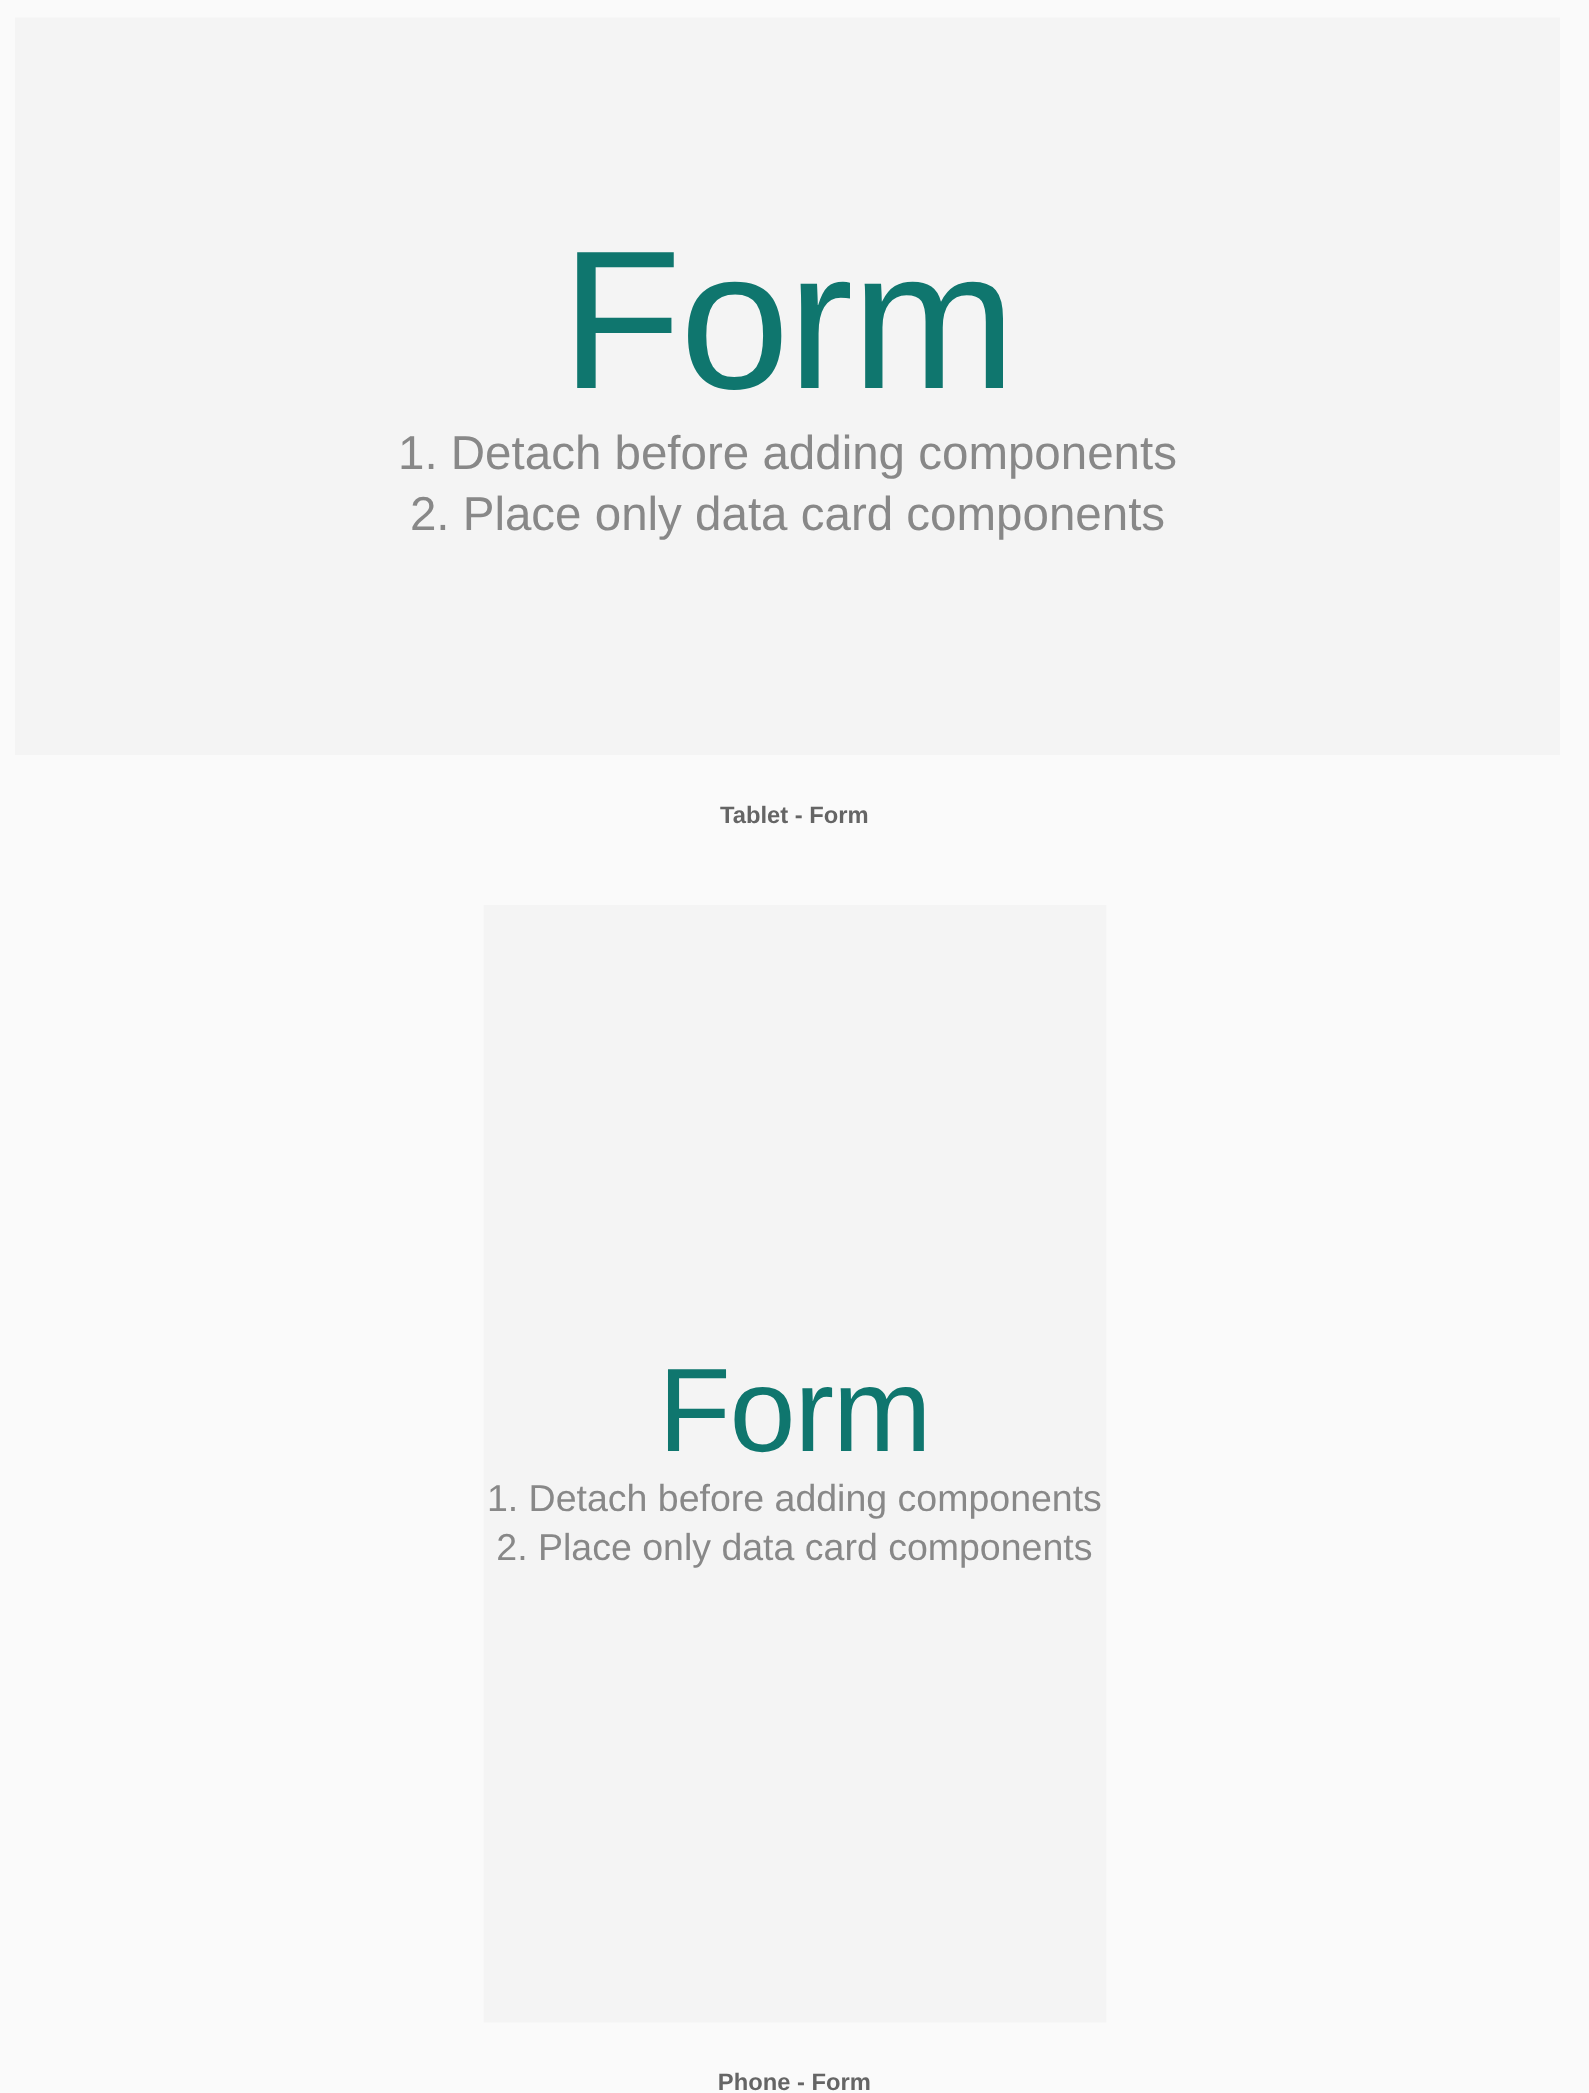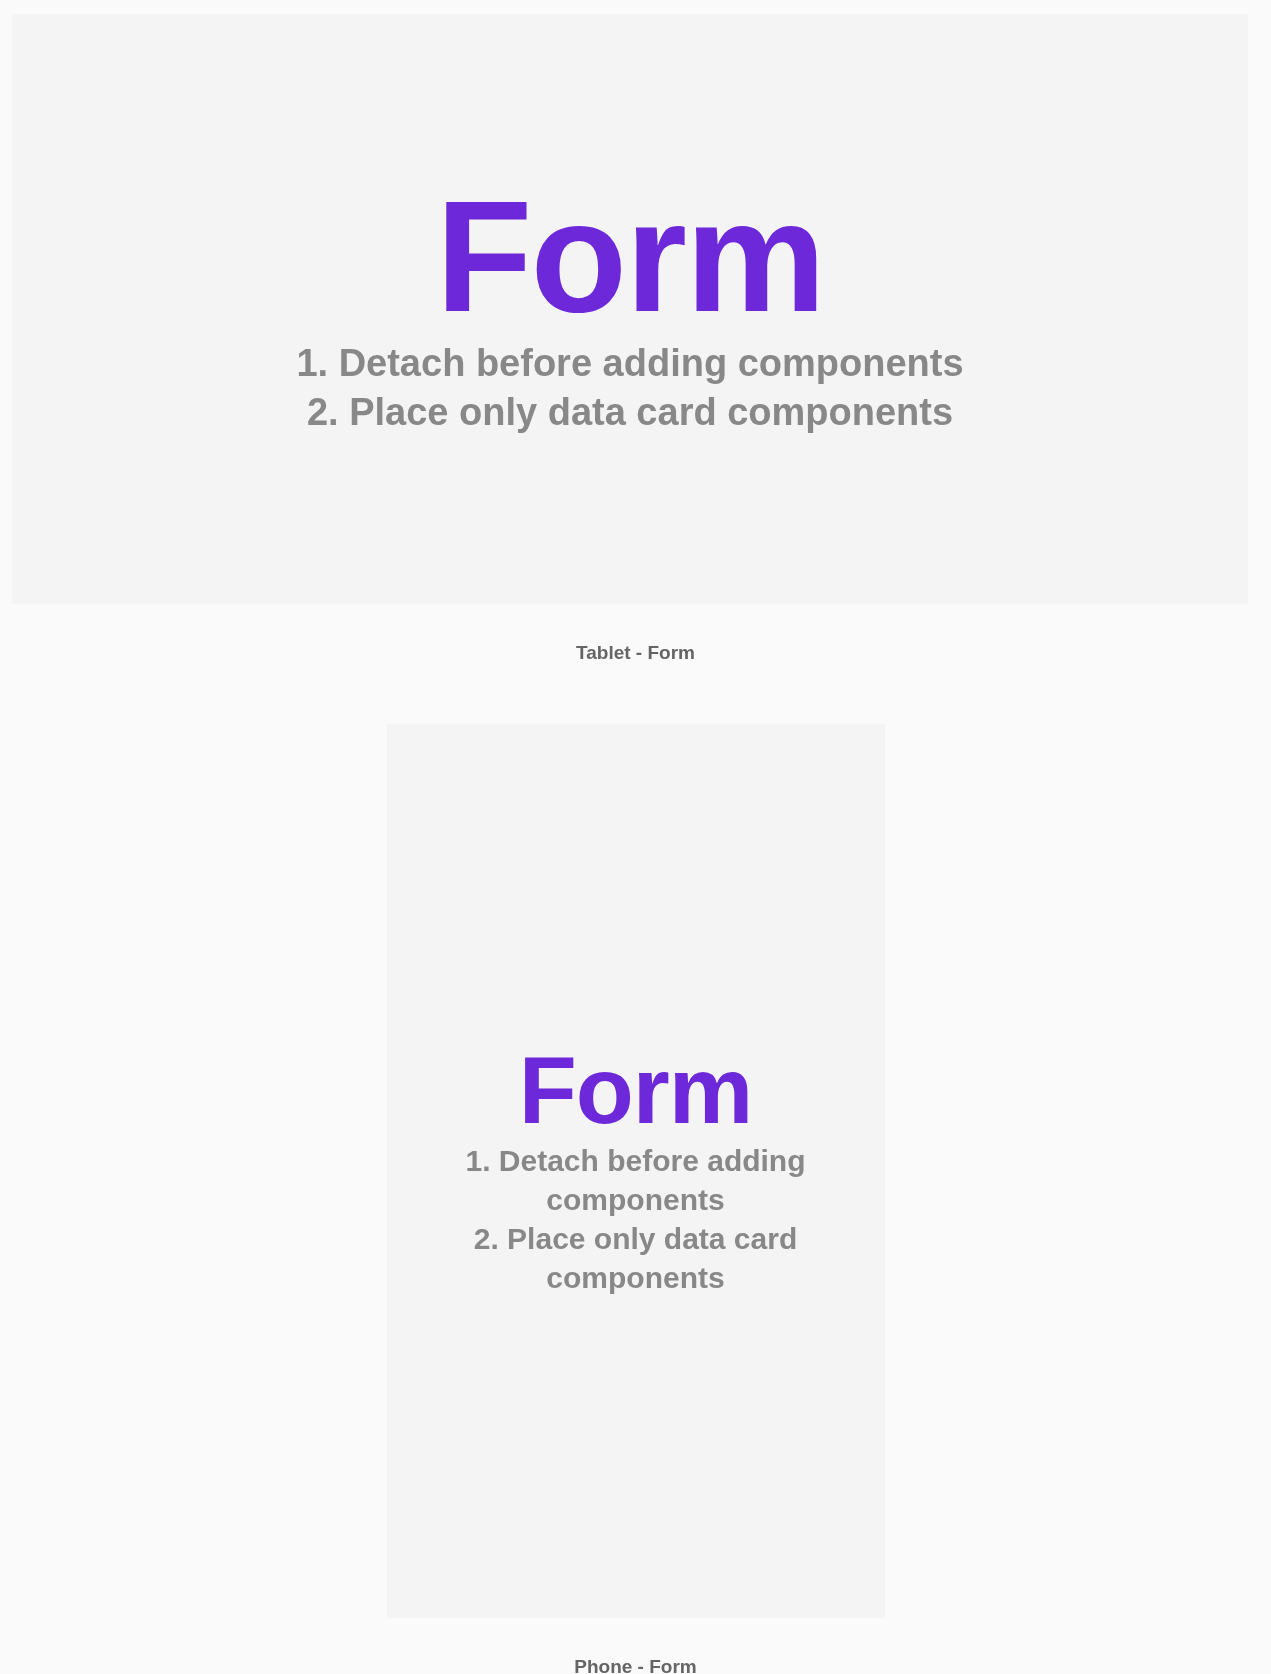--- a/index.html
+++ b/index.html
@@ -31,36 +31,36 @@
       width: 1236px;
       height: 590px;
       margin: 14px auto 0 12px;
     }
     .phone-frame {
       width: 498px;
       height: 894px;
       margin: 0 auto;
     }
     .form-title {
-      font-weight: 700;
-      color: #6d28d9;
+      font-weight: 400;
+      color: #0f766e;
       line-height: 0.95;
       letter-spacing: -0.01em;
     }
     .tablet-frame .form-title {
       font-size: 158px;
       margin-bottom: 8px;
     }
     .phone-frame .form-title {
       font-size: 95px;
       margin-bottom: 6px;
     }
     .instruction {
       color: #888888;
-      font-weight: 700;
+      font-weight: 400;
       line-height: 1.3;
     }
     .tablet-frame .instruction {
       font-size: 38px;
     }
     .phone-frame .instruction {
       font-size: 30px;
     }
     .caption {
       color: #656565;

